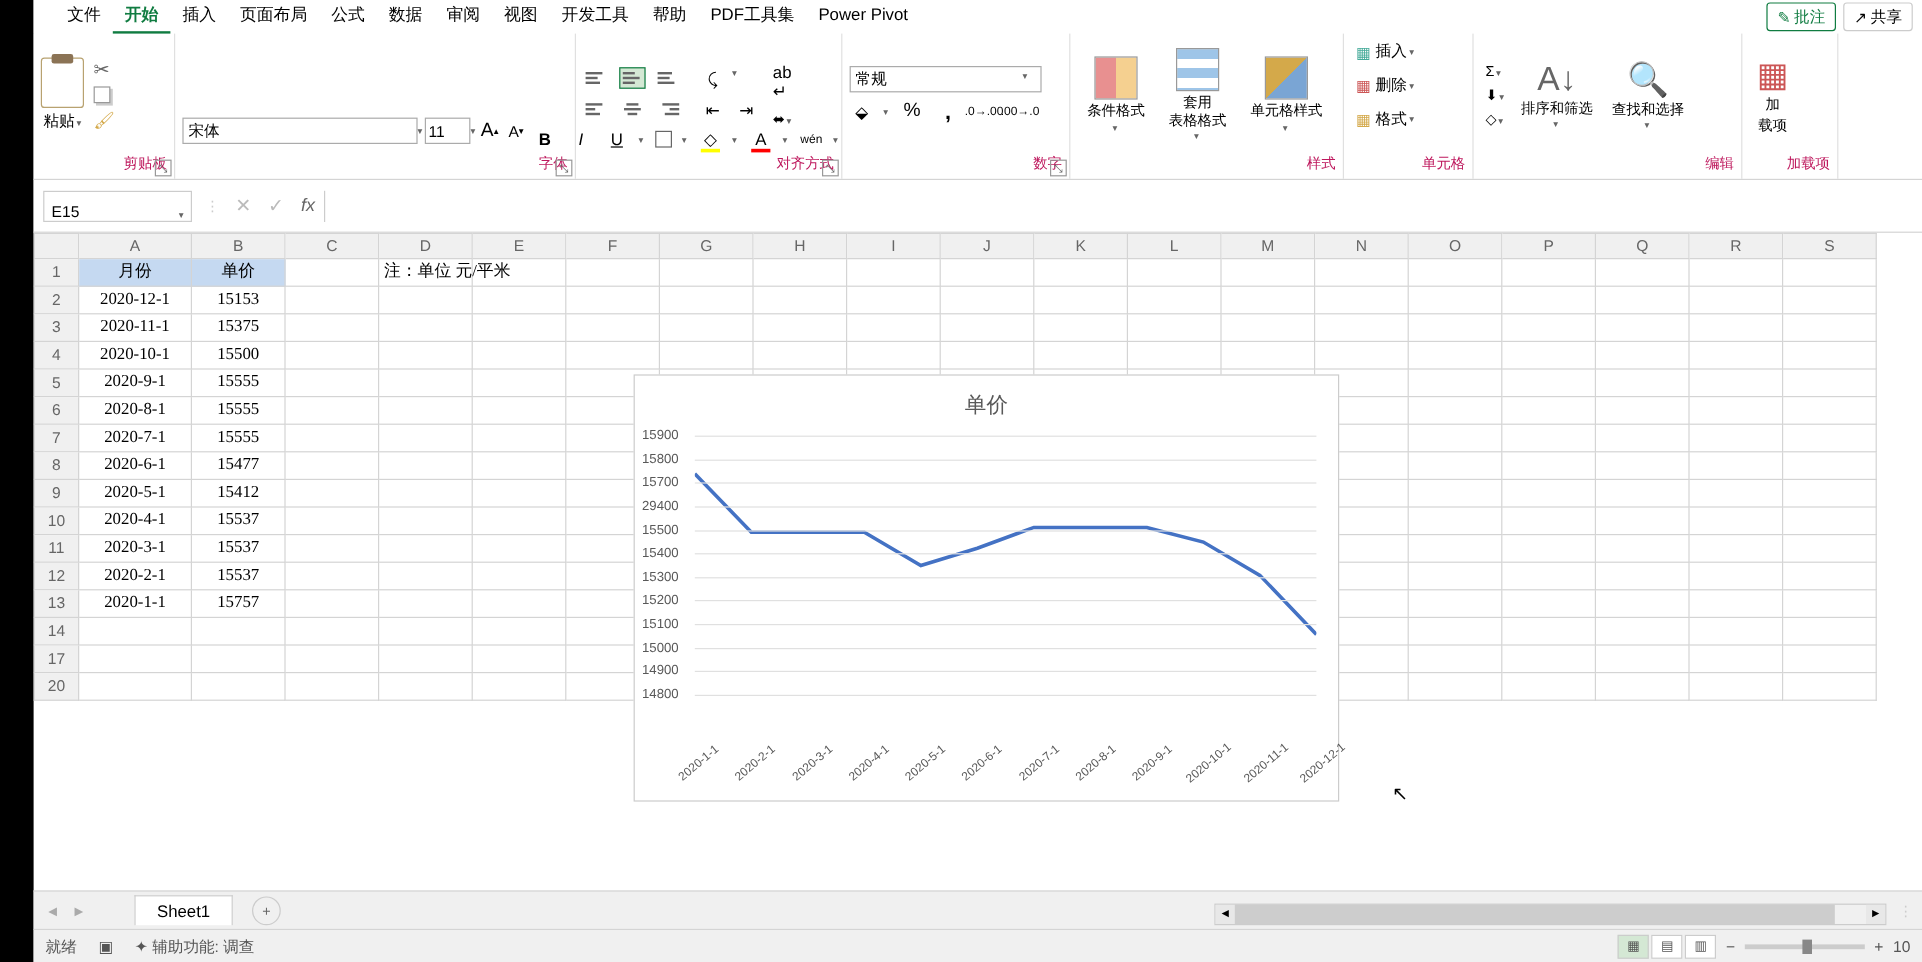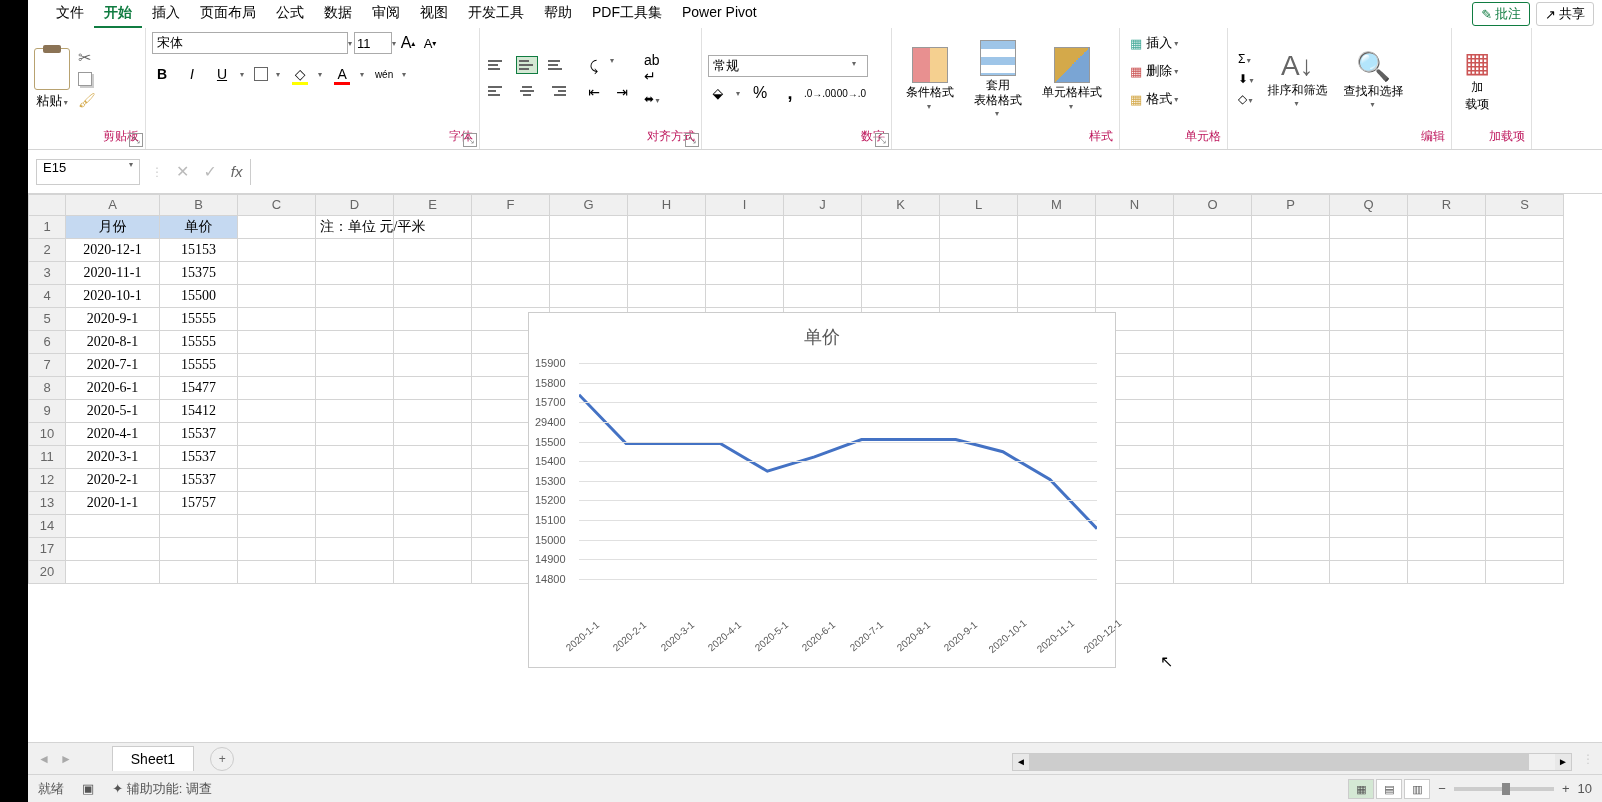--- a/index.html
+++ b/index.html
@@ -66,21 +66,21 @@
 
 .cell-btn { display: flex; align-items: center; gap: 4px; padding: 2px 4px; cursor: pointer; font-size: 13px; }
 
 
 .edit-col { display: flex; flex-direction: column; gap: 6px; padding: 0 4px; }
 .edit-big { display: flex; flex-direction: column; align-items: center; padding: 4px 6px; cursor: pointer; }
 .edit-big-icon { font-size: 28px; color: #666; }
 
 
 .formula-area { position: absolute; left: 28px; top: 150px; right: 0; height: 44px; background: #fff; border-bottom: 1px solid #d4d4d4; display: flex; align-items: center; }
-.name-box { width: 104px; height: 26px; border: 1px solid #ccc; margin-left: 8px; padding: 0 6px; font-size: 13px; background: #fff; display: flex; align-items: flex-start; justify-content: space-between; }
+.name-box { width: 124px; height: 26px; border: 1px solid #ccc; margin-left: 8px; padding: 0 6px; font-size: 13px; background: #fff; display: flex; align-items: flex-end; justify-content: space-between; }
 .fx-area { display: flex; align-items: center; margin-left: 10px; gap: 14px; }
 .fx-btn { color: #bbb; font-size: 16px; cursor: pointer; }
 .fx-label { font-style: italic; font-size: 15px; color: #666; }
 .formula-input { flex: 1; height: 26px; border: none; border-left: 1px solid #ccc; margin-left: 8px; padding: 0 6px; }
 
 
 .grid-area { position: absolute; left: 28px; top: 194px; right: 0; bottom: 60px; overflow: hidden; }
 .col-headers { display: flex; height: 22px; }
 .corner { width: 38px; border: 1px solid #d4d4d4; background: #f0f0f0; }
 .col-header { border: 1px solid #d4d4d4; border-left: none; background: #f0f0f0; text-align: center; font-size: 13px; color: #666; line-height: 20px; }
@@ -166,21 +166,21 @@
         <div class="small-icon scissors">✂</div>
         <div class="small-icon" style="border:1px solid #999;width:14px;height:14px;box-shadow:2px 2px 0 #ccc"></div>
         <div class="small-icon brush-icon">🖌</div>
       </div>
     </div>
     <div class="ribbon-group-label">剪贴板</div>
     <div class="launcher">⤡</div>
   </div>
 
   <div class="ribbon-group" style="width:334px">
-    <div class="ribbon-group-content" style="flex-direction:column;align-items:flex-start">
+    <div class="ribbon-group-content" style="flex-direction:row;align-items:flex-end">
       <div class="font-row1">
         <input class="font-name" value="宋体" style="">
         <span class="dropdown-arrow">▾</span>
         <input class="font-size" value="11" style="">
         <span class="dropdown-arrow">▾</span>
         <span class="btn-icon" style="font-size:16px">A<sup style="font-size:8px">▴</sup></span>
         <span class="btn-icon" style="font-size:13px">A<sup style="font-size:8px">▾</sup></span>
       </div>
       <div class="font-row2">
         <span class="btn-icon" style="font-weight:bold">B</span>

